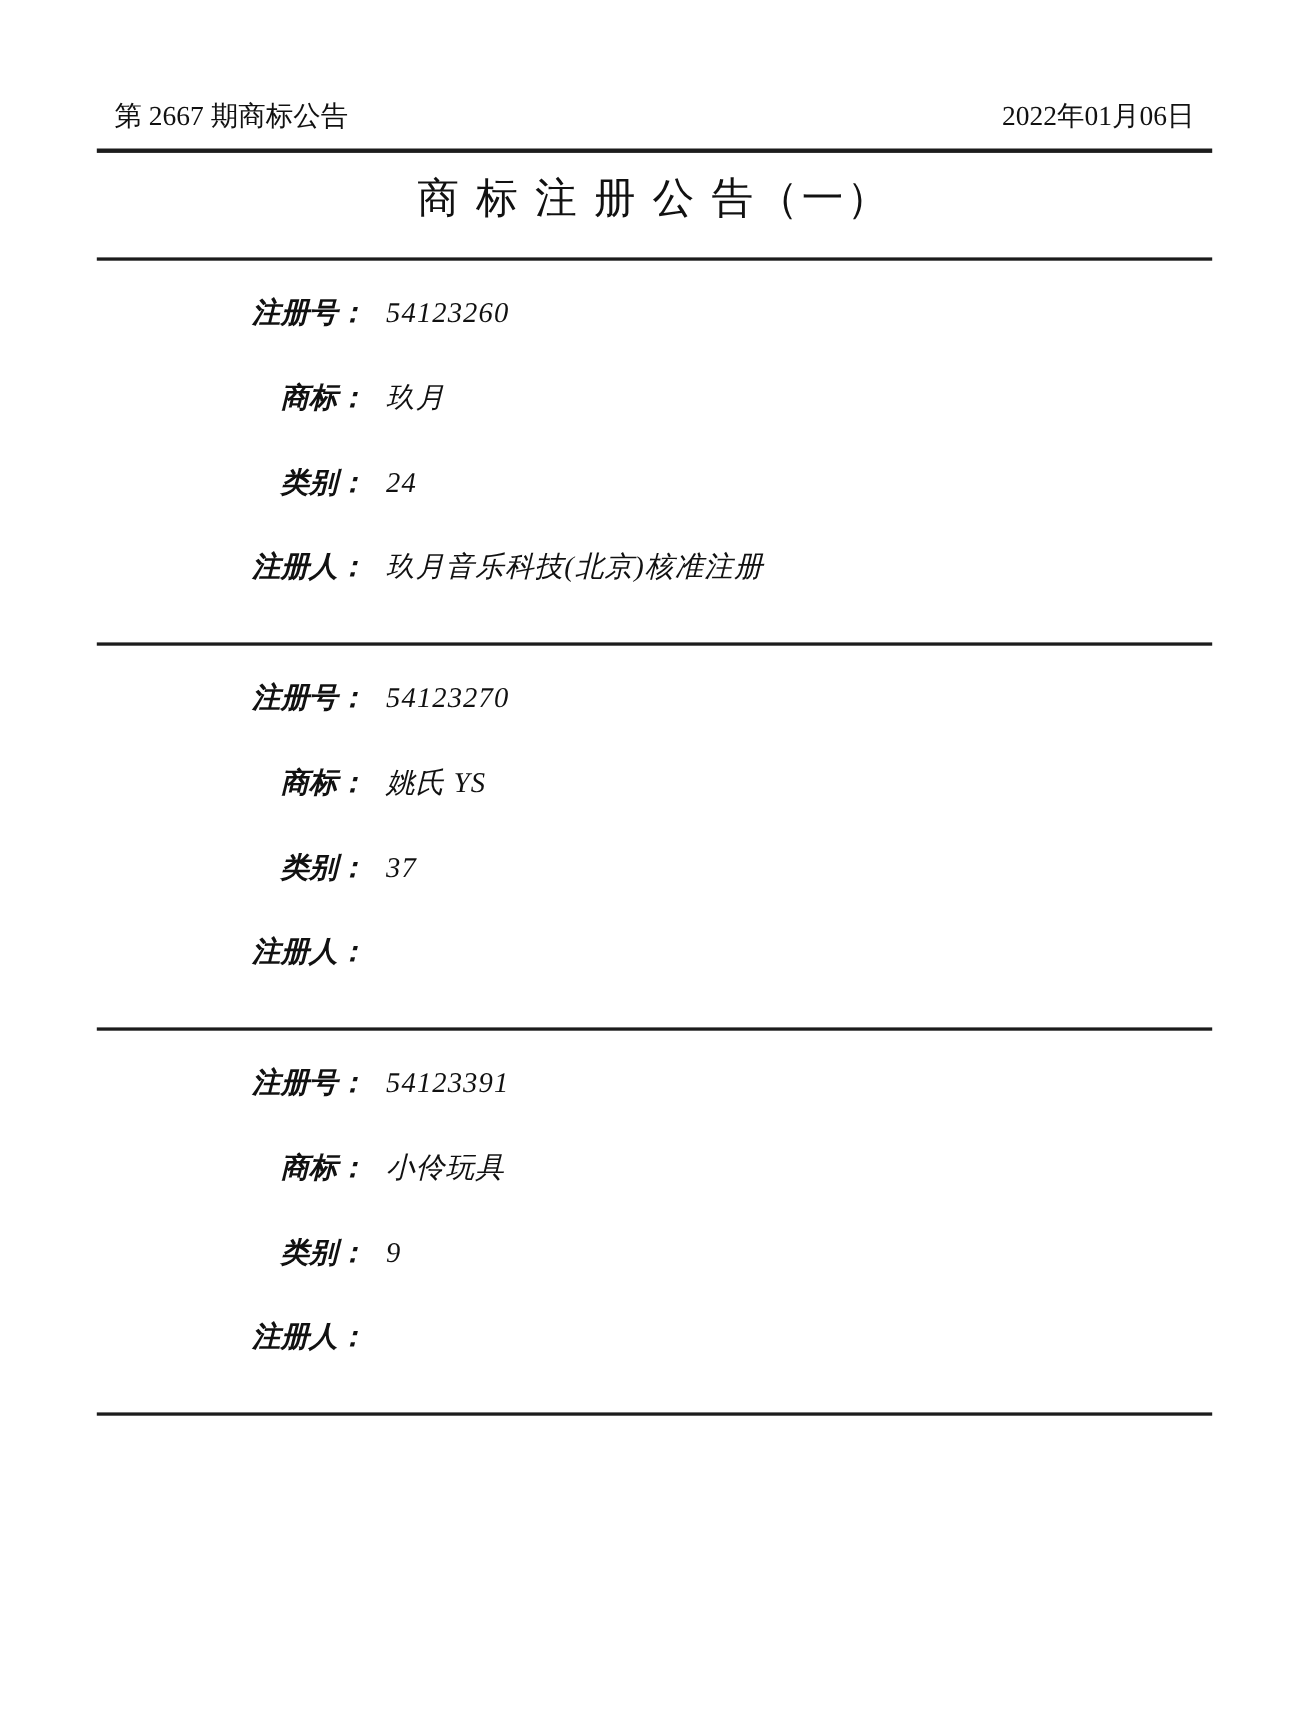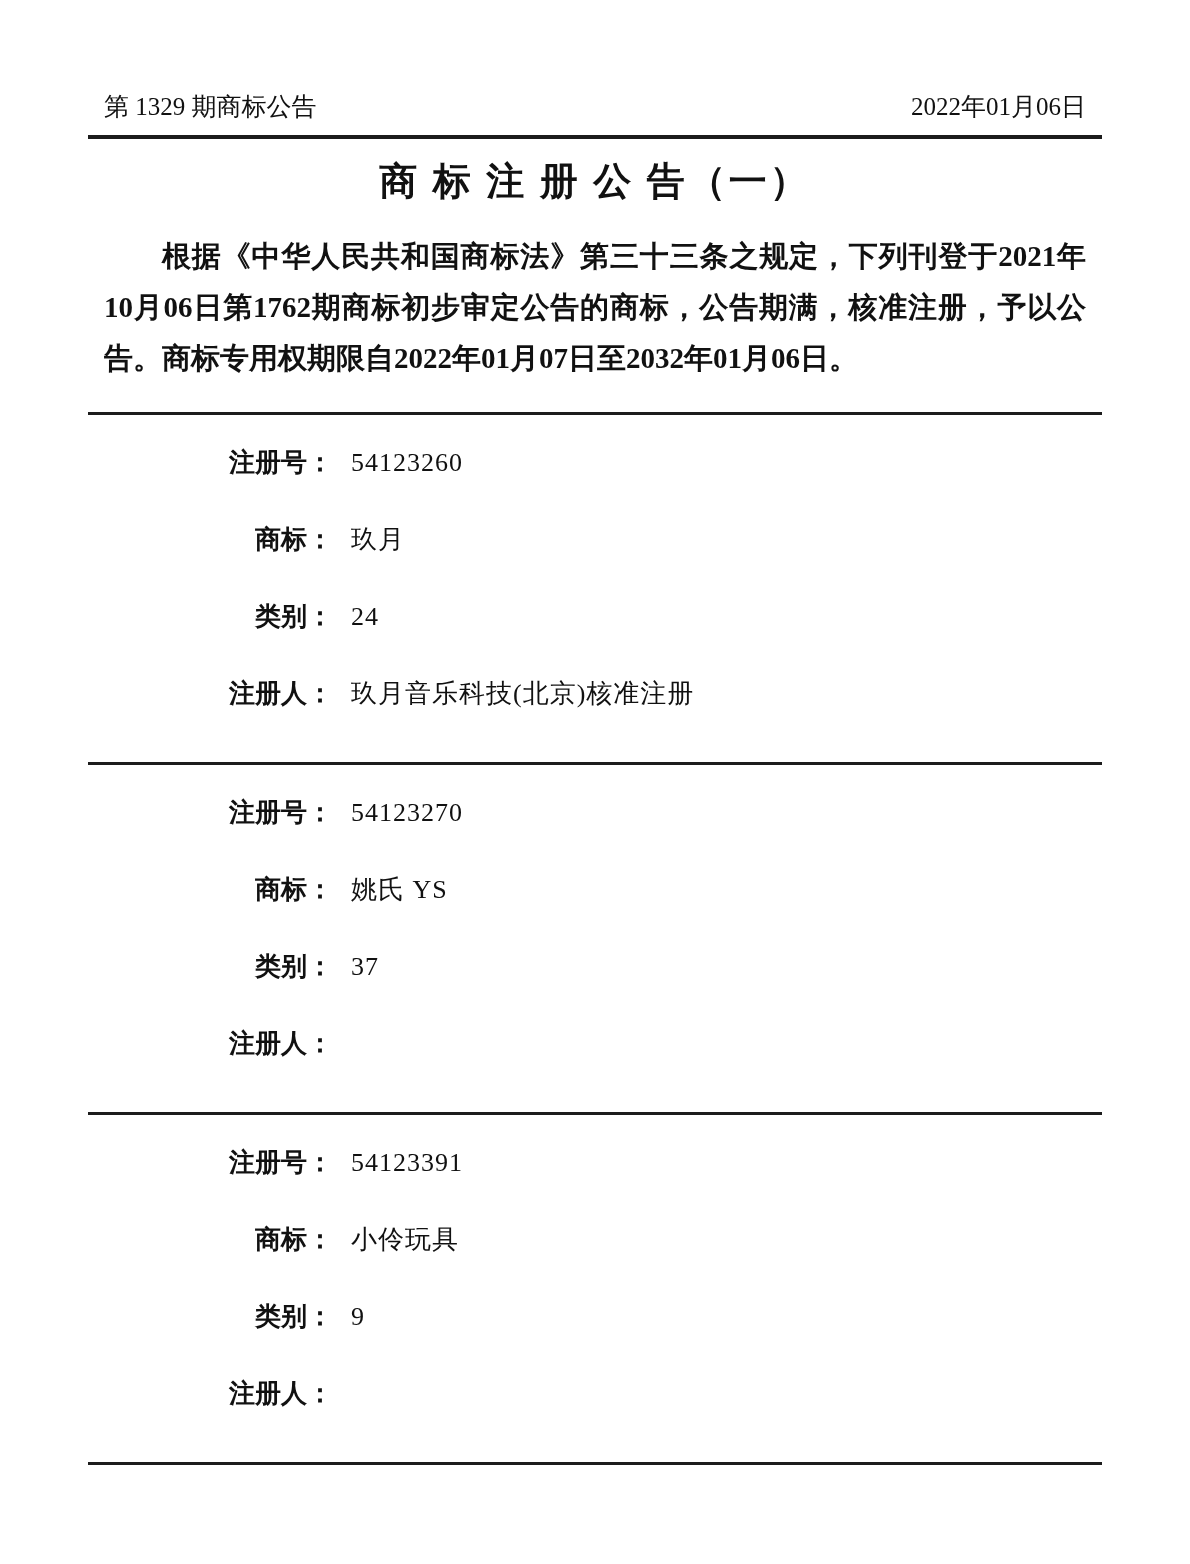--- a/index.html
+++ b/index.html
@@ -31,39 +31,40 @@
     white-space: nowrap;
   }
   .rule-thick {
     border-top: 4px solid #1c1c1c;
     margin-top: 13px;
     height: 0;
   }
   .doc-title {
     text-align: center;
     font-size: 38px;
-    font-weight: bold;
+    font-weight: normal;
     letter-spacing: 3px;
     margin-top: 17px;
     line-height: 50px;
   }
   .intro {
     font-size: 29px;
     font-weight: bold;
     line-height: 51px;
     text-align: justify;
     text-indent: 2em;
     margin: 25px 16px 0 16px;
   }
   .entries {
     margin-top: 28px;
   }
   .entry {
     border-top: 3px solid #1c1c1c;
     padding: 31px 0 51px 0;
+    font-style: italic;
   }
   .entry .row {
     display: flex;
     align-items: baseline;
     margin-bottom: 43px;
     font-size: 26px;
     line-height: 34px;
   }
   .entry .row:last-child {
     margin-bottom: 0;
@@ -82,29 +83,28 @@
     border-top: 3px solid #1c1c1c;
     height: 0;
   }
 </style>
 </head>
 <body>
 
 <div class="page">
 
   <div class="header">
-    <span>第 1329 期商标公告</span>
+    <span>第 2667 期商标公告</span>
     <span>2022年01月06日</span>
   </div>
 
   <div class="rule-thick"></div>
 
   <div class="doc-title">商 标 注 册 公 告（一）</div>
 
-  <p class="intro">根据《中华人民共和国商标法》第三十三条之规定，下列刊登于2021年10月06日第1762期商标初步审定公告的商标，公告期满，核准注册，予以公告。商标专用权期限自2022年01月07日至2032年01月06日。</p>
 
   <div class="entries">
 
     <div class="entry">
       <div class="row">
         <span class="label">注册号：</span>
         <span class="value">54123260</span>
       </div>
       <div class="row">
         <span class="label">商标：</span>

